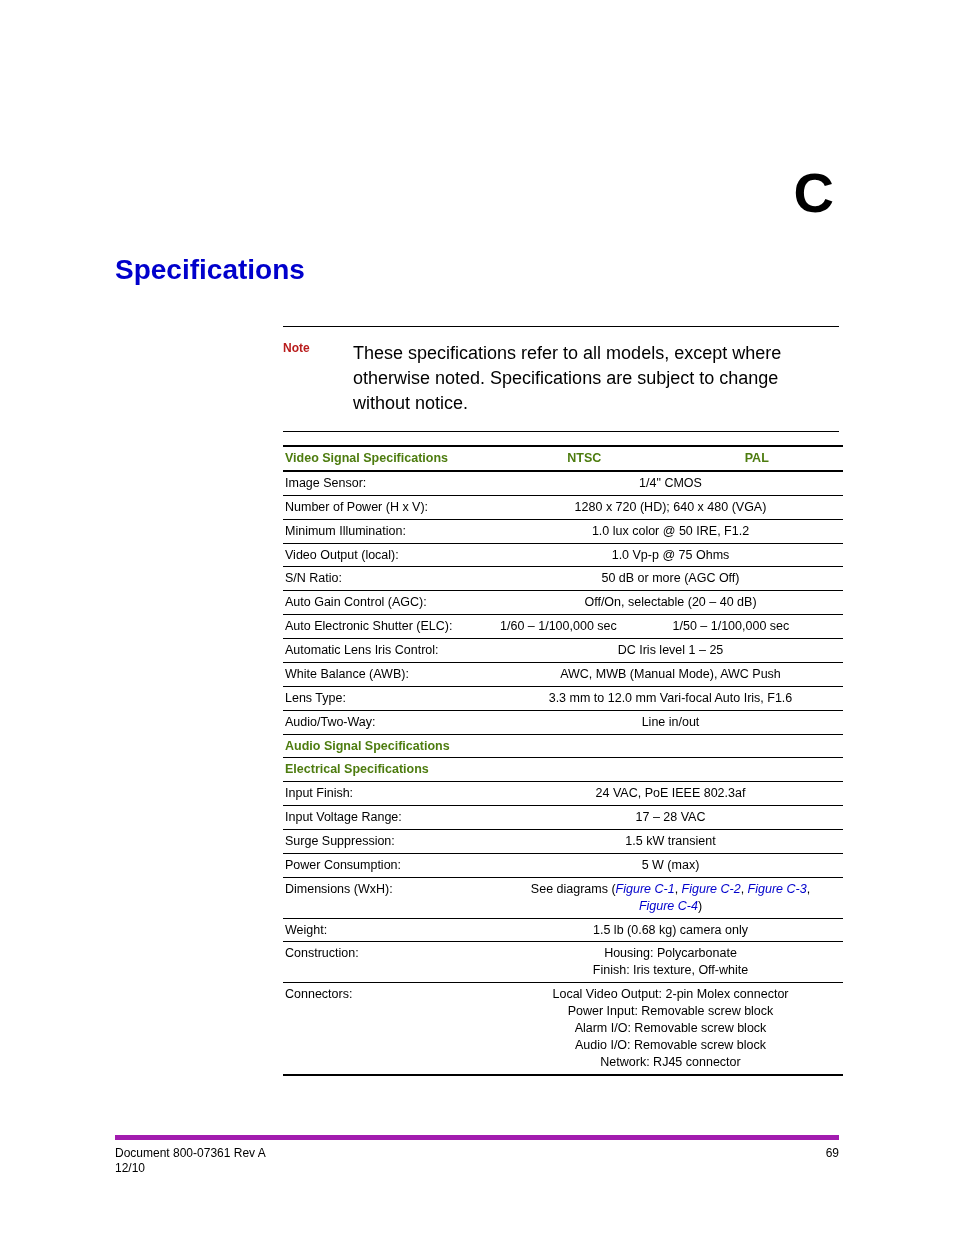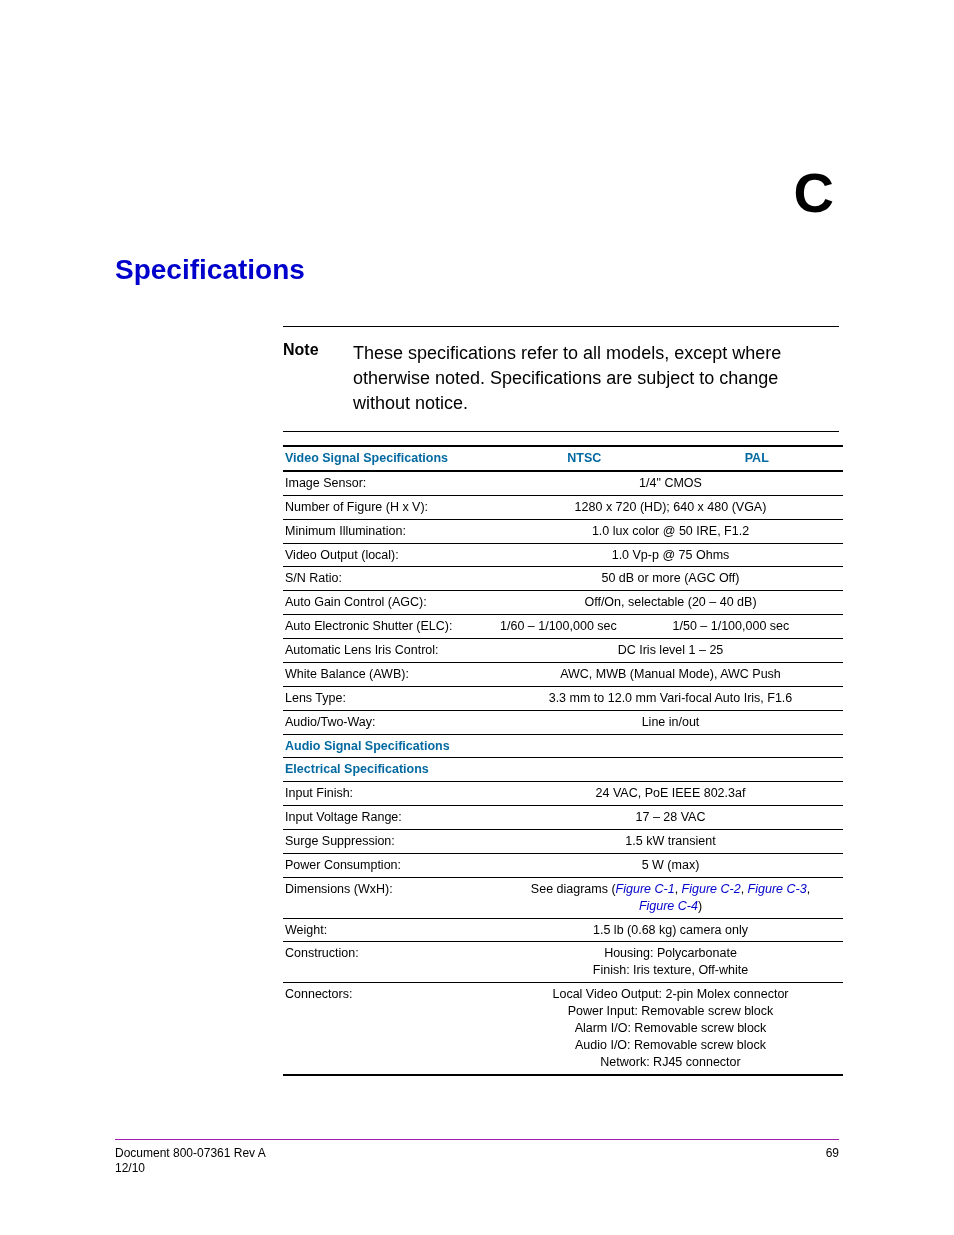--- a/index.html
+++ b/index.html
@@ -36,23 +36,23 @@
       right: 115px;
       border-top: 1.5px solid #000;
       border-bottom: 1.5px solid #000;
       padding: 14px 0 14px 0;
     }
     .note-row {
       display: flex;
       align-items: flex-start;
     }
     .note-label {
-      color: #000000;
-      font-weight: bold;
-      font-size: 16px;
+      color: #b91c1c;
+      font-weight: bold;
+      font-size: 12px;
       width: 70px;
       flex-shrink: 0;
     }
     .note-text {
       font-size: 18px;
       line-height: 1.4;
       color: #000;
     }
     .spec-table {
       position: absolute;
@@ -83,37 +83,37 @@
       text-align: left;
     }
     .col-val-full {
       text-align: center;
       width: 345px;
     }
     .col-val-half {
       width: 172px;
     }
     .section-header {
-      color: #0369a1;
+      color: #4d7c0f;
       font-weight: bold;
       margin-left: 44px;
     }
     .link {
       color: #0000cc;
       font-style: italic;
     }
     .multiline {
       text-align: center;
     }
     .footer {
       position: absolute;
       bottom: 58px;
       left: 115px;
       right: 115px;
-      border-top: 1px solid #a21caf;
+      border-top: 5px solid #a21caf;
       padding-top: 6px;
       font-size: 12px;
       display: flex;
       justify-content: space-between;
     }
     .footer-left {
       line-height: 1.3;
     }
   </style>
 </head>
@@ -134,21 +134,21 @@
       <tr class="header-row">
     <td class="col-label section-header">Video Signal Specifications</td>
     <td class="col-val-half section-header" style="text-align:center">NTSC</td>
     <td class="col-val-half section-header" style="text-align:center">PAL</td>
   </tr>
   <tr>
     <td class="col-label">Image Sensor:</td>
     <td colspan="2" class="col-val-full">1/4" CMOS</td>
   </tr>
   <tr>
-    <td class="col-label">Number of Figure (H x V):</td>
+    <td class="col-label">Number of Power (H x V):</td>
     <td colspan="2" class="col-val-full">1280 x 720 (HD); 640 x 480 (VGA)</td>
   </tr>
   <tr>
     <td class="col-label">Minimum Illumination:</td>
     <td colspan="2" class="col-val-full">1.0 lux color @ 50 IRE, F1.2</td>
   </tr>
   <tr>
     <td class="col-label">Video Output (local):</td>
     <td colspan="2" class="col-val-full">1.0 Vp-p @ 75 Ohms</td>
   </tr>

